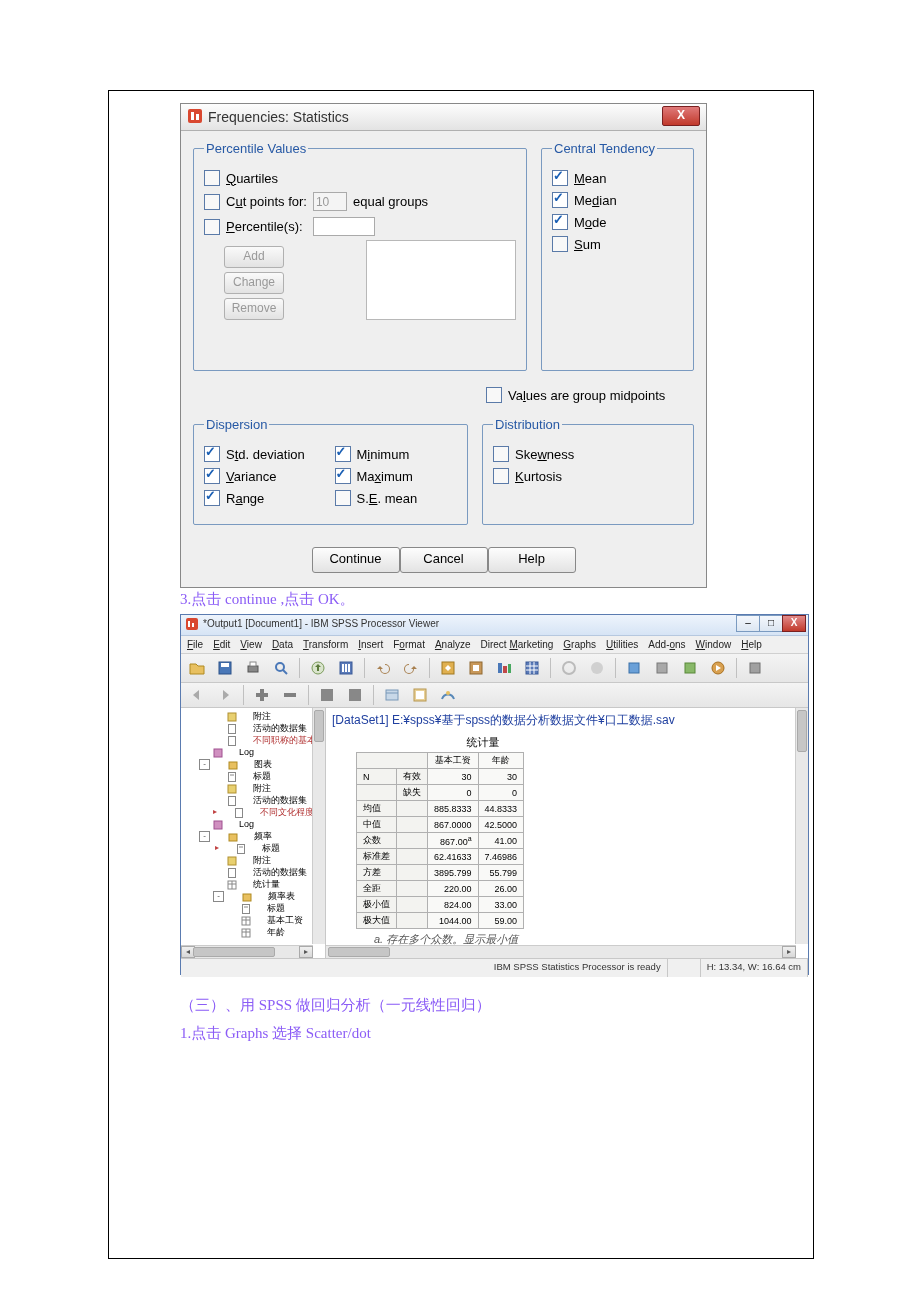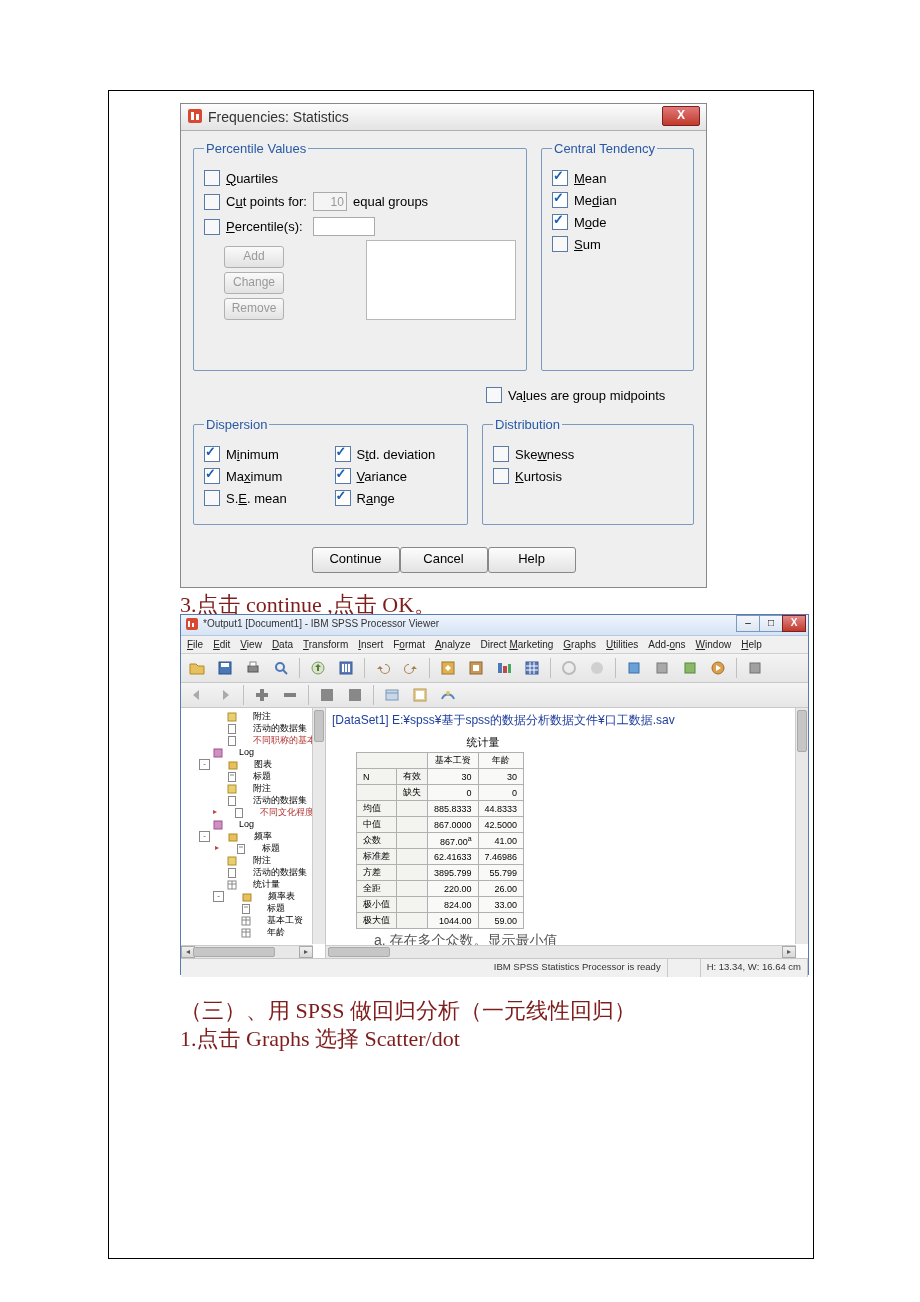--- a/index.html
+++ b/index.html
@@ -19,21 +19,21 @@
   fieldset.grp legend { color:#2759a5; font-size:13px; padding:0 2px; }
 
   .row-top { display:flex; gap:14px; }
   .grp-percentile { width:275px; height:230px; }
   .grp-central { flex:1; height:230px; }
 
   .chk { display:flex; align-items:center; gap:6px; margin:6px 0; font-size:13px; }
   .underline-letter { text-decoration:underline; }
 
   .cutrow { display:flex; align-items:center; gap:6px; margin:6px 0; font-size:13px; }
-  .cutrow .inp { width:28px; height:17px; border:1px solid #aaa; background:#f4f4f4; color:#999; font-size:12px; text-align:right; padding:0 2px; }
+  .cutrow .inp { width:28px; height:17px; border:1px solid #aaa; background:#f4f4f4; color:#999; font-size:12px; text-align:left; padding:0 2px; }
   .perc-box { width:148px; height:78px; border:1px solid #b8b8b8; background:#fff; margin-left:82px; margin-top:-2px; }
   .perc-btns { display:flex; flex-direction:column; gap:4px; margin-left:20px; margin-top:4px; }
   .perc-btns .dbtn { width:58px; height:20px; background:linear-gradient(to bottom,#fafafa,#e2e2e2); border:1px solid #b0b0b0; border-radius:3px; color:#999; font-size:12px; text-align:center; line-height:18px; }
   .perc-row { display:flex; align-items:flex-start; }
   .perc-input { width:60px; height:17px; border:1px solid #aaa; background:#fff; margin-left:4px; }
 
   .row-mid { margin-top:6px; display:flex; gap:14px; }
   .midpoints-wrap { flex:1; padding:4px 0 8px 4px; }
 
   .row-bot { display:flex; gap:14px; }
@@ -44,21 +44,21 @@
 
   .dlg-btns { display:flex; justify-content:center; gap:0; padding:10px 0 14px 0; background:#efefef; }
   .btn { min-width:66px; height:24px; background:linear-gradient(to bottom,#fdfdfd,#e3e3e3); border:1px solid #888; border-radius:3px; font-size:13px; text-align:center; line-height:22px; padding:0 10px; }
 
   
   .cb { appearance:none; width:14px; height:14px; border:1px solid #5a7aa8; background:#fff; position:relative; }
   .cb.checked::after { content:'\2713'; position:absolute; left:0; top:-3px; font-size:13px; color:#1a5fb4; font-weight:bold; }
   .cb.unchecked { background:#f8f8f8; }
 
   
-  .narr { position:absolute; font-family:"Times New Roman", SimSun, serif; font-size:22px; color:#7f1d1d; }
+  .narr { position:absolute; font-family:"Times New Roman", SimSun, serif; font-size:15px; color:#8b5cf6; }
   .narr1 { left:180px; top:590px; }
 
   
   .viewer { position:absolute; left:180px; top:614px; width:629px; height:361px; border:1px solid #5a7bb0; background:#fff; box-sizing:border-box; }
   .v-titlebar { height:20px; background:linear-gradient(to bottom,#eef4fc,#d6e4f5); border-bottom:1px solid #b6c8df; position:relative; font-size:10px; }
   .v-title-icon { position:absolute; left:4px; top:2px; width:14px; height:14px; }
   .v-title { position:absolute; left:22px; top:3px; color:#333; }
   .v-winbtns { position:absolute; right:2px; top:0; display:flex; }
   .v-wbtn { width:22px; height:15px; border:1px solid #7a9ac0; margin-left:-1px; font-size:10px; text-align:center; line-height:13px; }
   .v-wbtn.min { background:linear-gradient(#f4f7fc,#dce6f2); }
@@ -95,21 +95,21 @@
   .v-content-hscroll { position:absolute; left:0; right:12px; bottom:0; height:12px; background:#e8e8e8; border-top:1px solid #ccc; }
   .v-content-hscroll .thumb { position:absolute; left:2px; top:1px; bottom:1px; width:60px; background:#c6c6c6; border:1px solid #aaa; border-radius:2px; }
   .v-content-hscroll .arrR { position:absolute; right:0; top:0; bottom:0; width:12px; background:linear-gradient(#f0f0f0,#d8d8d8); border:1px solid #aaa; font-size:8px; text-align:center; line-height:10px; color:#555; }
 
   .dataset-path { font-size:12px; color:#2040a0; padding:4px 6px; }
   .stat-title { font-size:11px; text-align:center; width:170px; margin:2px auto 2px 72px; }
   .stat-table { border-collapse:collapse; font-size:9px; margin-left:30px; }
   .stat-table th, .stat-table td { border:1px solid #b0b0b0; padding:1px 6px; text-align:right; background:#f9f9f7; }
   .stat-table th { font-weight:normal; text-align:center; }
   .stat-table .lbl { text-align:left; background:#f3f3f0; }
-  .stat-note { font-size:14px; color:#555; margin:3px 0 0 48px; }
+  .stat-note { font-size:11px; color:#555; margin:3px 0 0 48px;font-style:italic; }
 
   .v-status { height:18px; background:#f0f0f0; border-top:1px solid #c8c8c8; display:flex; font-size:9.5px; color:#333; }
   .v-status .cell { border-right:1px solid #c8c8c8; padding:2px 6px; }
   .v-status .spacer { flex:1; }
 
   .narr2 { left:180px; top:996px; }
   .narr3 { left:180px; top:1024px; }
 
   .sup { font-size:7px; vertical-align:super; }
 </style>
@@ -188,46 +188,46 @@
             <span class="cb unchecked"></span>
             <span>Va<span class="underline-letter">l</span>ues are group midpoints</span>
           </div>
         </div>
       </div>
 
       <div class="row-bot">
         <fieldset class="grp grp-disp">
           <legend>Dispersion</legend>
           <div class="disp-cols">
+            <div class="disp-col">
+              <div class="chk">
+                <span class="cb checked"></span>
+                <span>S<span class="underline-letter">t</span>d. deviation</span>
+              </div>
+              <div class="chk">
+                <span class="cb checked"></span>
+                <span><span class="underline-letter">V</span>ariance</span>
+              </div>
+              <div class="chk">
+                <span class="cb checked"></span>
+                <span>R<span class="underline-letter">a</span>nge</span>
+              </div>
+            </div>
             <div class="disp-col">
               <div class="chk">
                 <span class="cb checked"></span>
                 <span>M<span class="underline-letter">i</span>nimum</span>
               </div>
               <div class="chk">
                 <span class="cb checked"></span>
                 <span>Ma<span class="underline-letter">x</span>imum</span>
               </div>
               <div class="chk">
                 <span class="cb unchecked"></span>
                 <span>S.<span class="underline-letter">E</span>. mean</span>
-              </div>
-            </div>
-            <div class="disp-col">
-              <div class="chk">
-                <span class="cb checked"></span>
-                <span>S<span class="underline-letter">t</span>d. deviation</span>
-              </div>
-              <div class="chk">
-                <span class="cb checked"></span>
-                <span><span class="underline-letter">V</span>ariance</span>
-              </div>
-              <div class="chk">
-                <span class="cb checked"></span>
-                <span>R<span class="underline-letter">a</span>nge</span>
               </div>
             </div>
           </div>
         </fieldset>
 
         <fieldset class="grp grp-dist">
           <legend>Distribution</legend>
           <div class="chk">
             <span class="cb unchecked"></span>
             <span>Ske<span class="underline-letter">w</span>ness</span>

